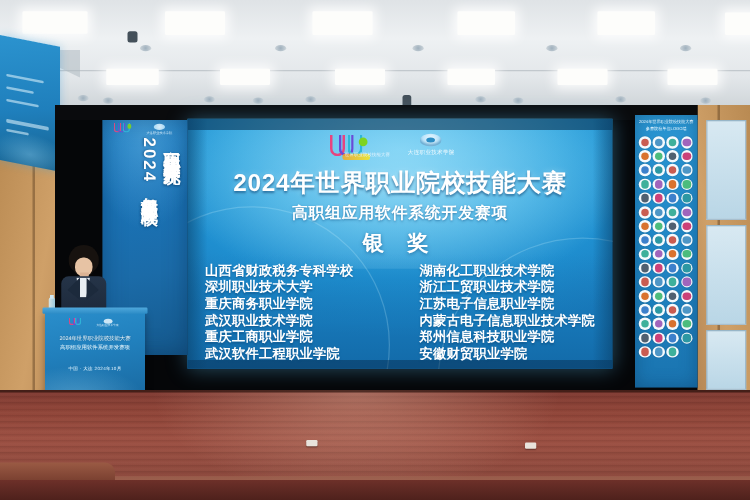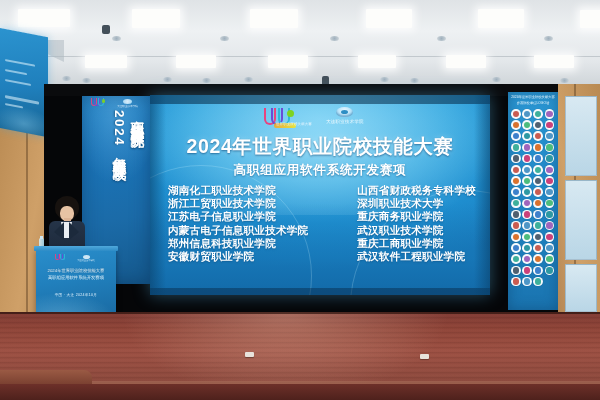--- a/index.html
+++ b/index.html
@@ -284,37 +284,38 @@
           <div class="utxt">世界职业院校技能大赛</div>
         </div>
         <div class="logo-inst">
           <div class="bird"></div>
           <div class="itxt">大连职业技术学院</div>
         </div>
       </div>
 
       <div class="title-main">2024年世界职业院校技能大赛</div>
       <div class="title-sub">高职组应用软件系统开发赛项</div>
+      <div class="award">银 奖</div>
 
       <div class="winners">
+        <div class="wcol">
+          <div class="wname">山西省财政税务专科学校</div>
+          <div class="wname">深圳职业技术大学</div>
+          <div class="wname">重庆商务职业学院</div>
+          <div class="wname">武汉职业技术学院</div>
+          <div class="wname">重庆工商职业学院</div>
+          <div class="wname">武汉软件工程职业学院</div>
+        </div>
         <div class="wcol right">
           <div class="wname">湖南化工职业技术学院</div>
           <div class="wname">浙江工贸职业技术学院</div>
           <div class="wname">江苏电子信息职业学院</div>
           <div class="wname">内蒙古电子信息职业技术学院</div>
           <div class="wname">郑州信息科技职业学院</div>
           <div class="wname">安徽财贸职业学院</div>
-        </div>
-        <div class="wcol">
-          <div class="wname">山西省财政税务专科学校</div>
-          <div class="wname">深圳职业技术大学</div>
-          <div class="wname">重庆商务职业学院</div>
-          <div class="wname">武汉职业技术学院</div>
-          <div class="wname">重庆工商职业学院</div>
-          <div class="wname">武汉软件工程职业学院</div>
         </div>
       </div>
     </div>
   </div>
 
   <div class="vbanner">
     <div class="vb-glow"></div>
     <div class="vb-logos">
       <div class="vb-u">
           <i></i>

